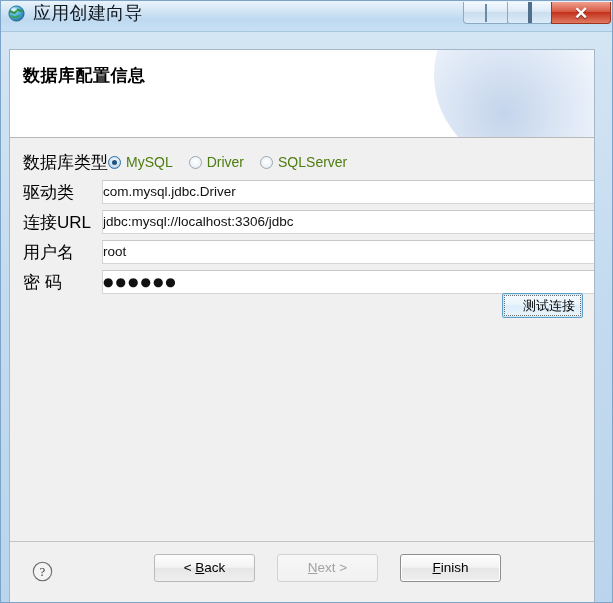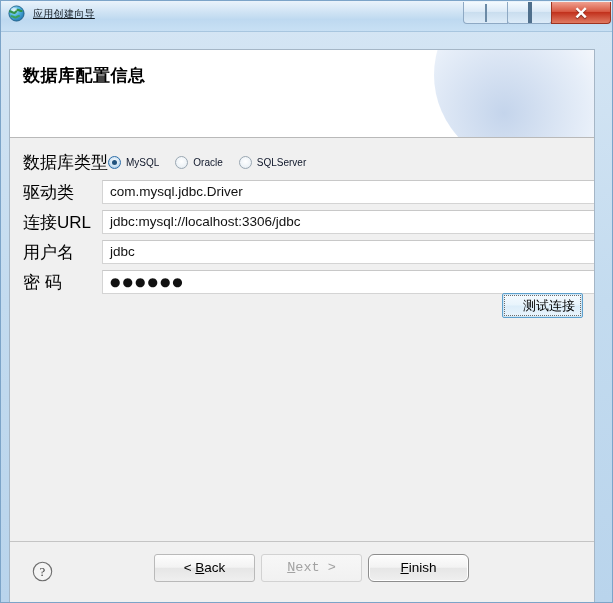--- a/index.html
+++ b/index.html
@@ -38,26 +38,25 @@
     left: 7px; top: 4px;
     display: flex;
     align-items: center;
     gap: 8px;
   }
   .globe-icon {
     width: 17px; height: 17px;
     display: block;
   }
   #title-text {
-    font-size: 10px;
+    font-size: 18px;
     color: #101820;
     line-height: 17px;
     white-space: nowrap;
     letter-spacing: .3px;
-    text-decoration: underline;
   }
 
   
   #win-buttons {
     position: absolute;
     right: 3px; top: 1px;
     display: flex;
     align-items: flex-start;
     height: 24px;
   }
@@ -179,21 +178,21 @@
     left: 92px;
     width: 493px;
     height: 24px;
     box-sizing: border-box;
     background: #ffffff;
     border: 1px solid #d4d4d4;
     border-top-color: #c8c8c8;
     font-size: 13.5px;
     color: #111;
     font-family: "Liberation Sans", "DejaVu Sans", sans-serif;
-    padding: 0 0 0 7px;
+    padding: 0 0 0 0;
     line-height: 22px;
     outline: none;
     white-space: nowrap;
     overflow: hidden;
   }
   .txtfield.pw {
     font-family: "DejaVu Sans", sans-serif;
     letter-spacing: 2px;
     font-size: 12px;
   }
@@ -229,22 +228,22 @@
   }
   .radio-item.checked .radio-dot::after {
     content: "";
     position: absolute;
     left: 3px; top: 3px;
     width: 5px; height: 5px;
     border-radius: 50%;
     background: #20527d;
   }
   .radio-label {
-    font-size: 10px;
-    color: #0f172a;
+    font-size: 14px;
+    color: #4d7c0f;
     white-space: nowrap;
   }
 
   
   #action-buttons {
     position: absolute;
     right: 11px;
     top: 155px;
     display: flex;
     gap: 5px;
@@ -284,46 +283,44 @@
   }
   #help-btn {
     position: absolute;
     left: 22px; top: 19px;
     width: 21px; height: 21px;
   }
   #footer-buttons {
     position: absolute;
     left: 144px; top: 12px;
     display: flex;
-    gap: 6px;
+    gap: 22px;
   }
   .foot-btn {
     width: 101px;
     height: 28px;
     box-sizing: border-box;
     font-size: 13.5px;
     font-family: "Liberation Sans", "DejaVu Sans", sans-serif;
     color: #000;
     background: linear-gradient(180deg, #fdfdfd 0%, #f3f3f3 47%, #e6e6e6 51%, #efefef 100%);
     border: 1px solid #b9b9b9;
     border-radius: 3px;
     line-height: 26px;
     text-align: center;
     white-space: nowrap;
   }
   .foot-btn.default {
     border-color: #8d8d8d;
     box-shadow: 0 0 0 1px #ffffff inset;
-    border-radius: 6px;
   }
   .foot-btn.disabled {
     color: #a2a2a2;
     background: linear-gradient(180deg, #f7f7f7 0%, #f1f1f1 100%);
     border-color: #d2d2d2;
-    font-family: Liberation Mono, monospace;
   }
   .mn { text-decoration: underline; }
 </style>
 </head>
 <body>
 
 <div id="window">
 
   <div id="titlebar">
     <div id="title-left">
@@ -367,42 +364,42 @@
 
       <div class="row" id="radio-row">
         <span class="field-label">数据库类型</span>
         <div id="radio-group">
           <label class="radio-item checked">
             <span class="radio-dot"></span>
             <span class="radio-label">MySQL</span>
           </label>
           <label class="radio-item">
             <span class="radio-dot"></span>
-            <span class="radio-label">Oracle</span>
+            <span class="radio-label">Driver</span>
           </label>
           <label class="radio-item">
             <span class="radio-dot"></span>
             <span class="radio-label">SQLServer</span>
           </label>
         </div>
       </div>
 
       <div class="row" style="top:41px;">
         <span class="field-label">驱动类</span>
         <div class="txtfield">com.mysql.jdbc.Driver</div>
       </div>
 
       <div class="row" style="top:71px;">
         <span class="field-label">连接URL</span>
         <div class="txtfield">jdbc:mysql://localhost:3306/jdbc</div>
       </div>
 
       <div class="row" style="top:101px;">
         <span class="field-label">用户名</span>
-        <div class="txtfield">jdbc</div>
+        <div class="txtfield">root</div>
       </div>
 
       <div class="row" style="top:131px;">
         <span class="field-label">密 码</span>
         <div class="txtfield pw">●●●●●●</div>
       </div>
 
       <div id="action-buttons">
         <div class="act-btn focused">
           <span class="focus-ring"></span>

